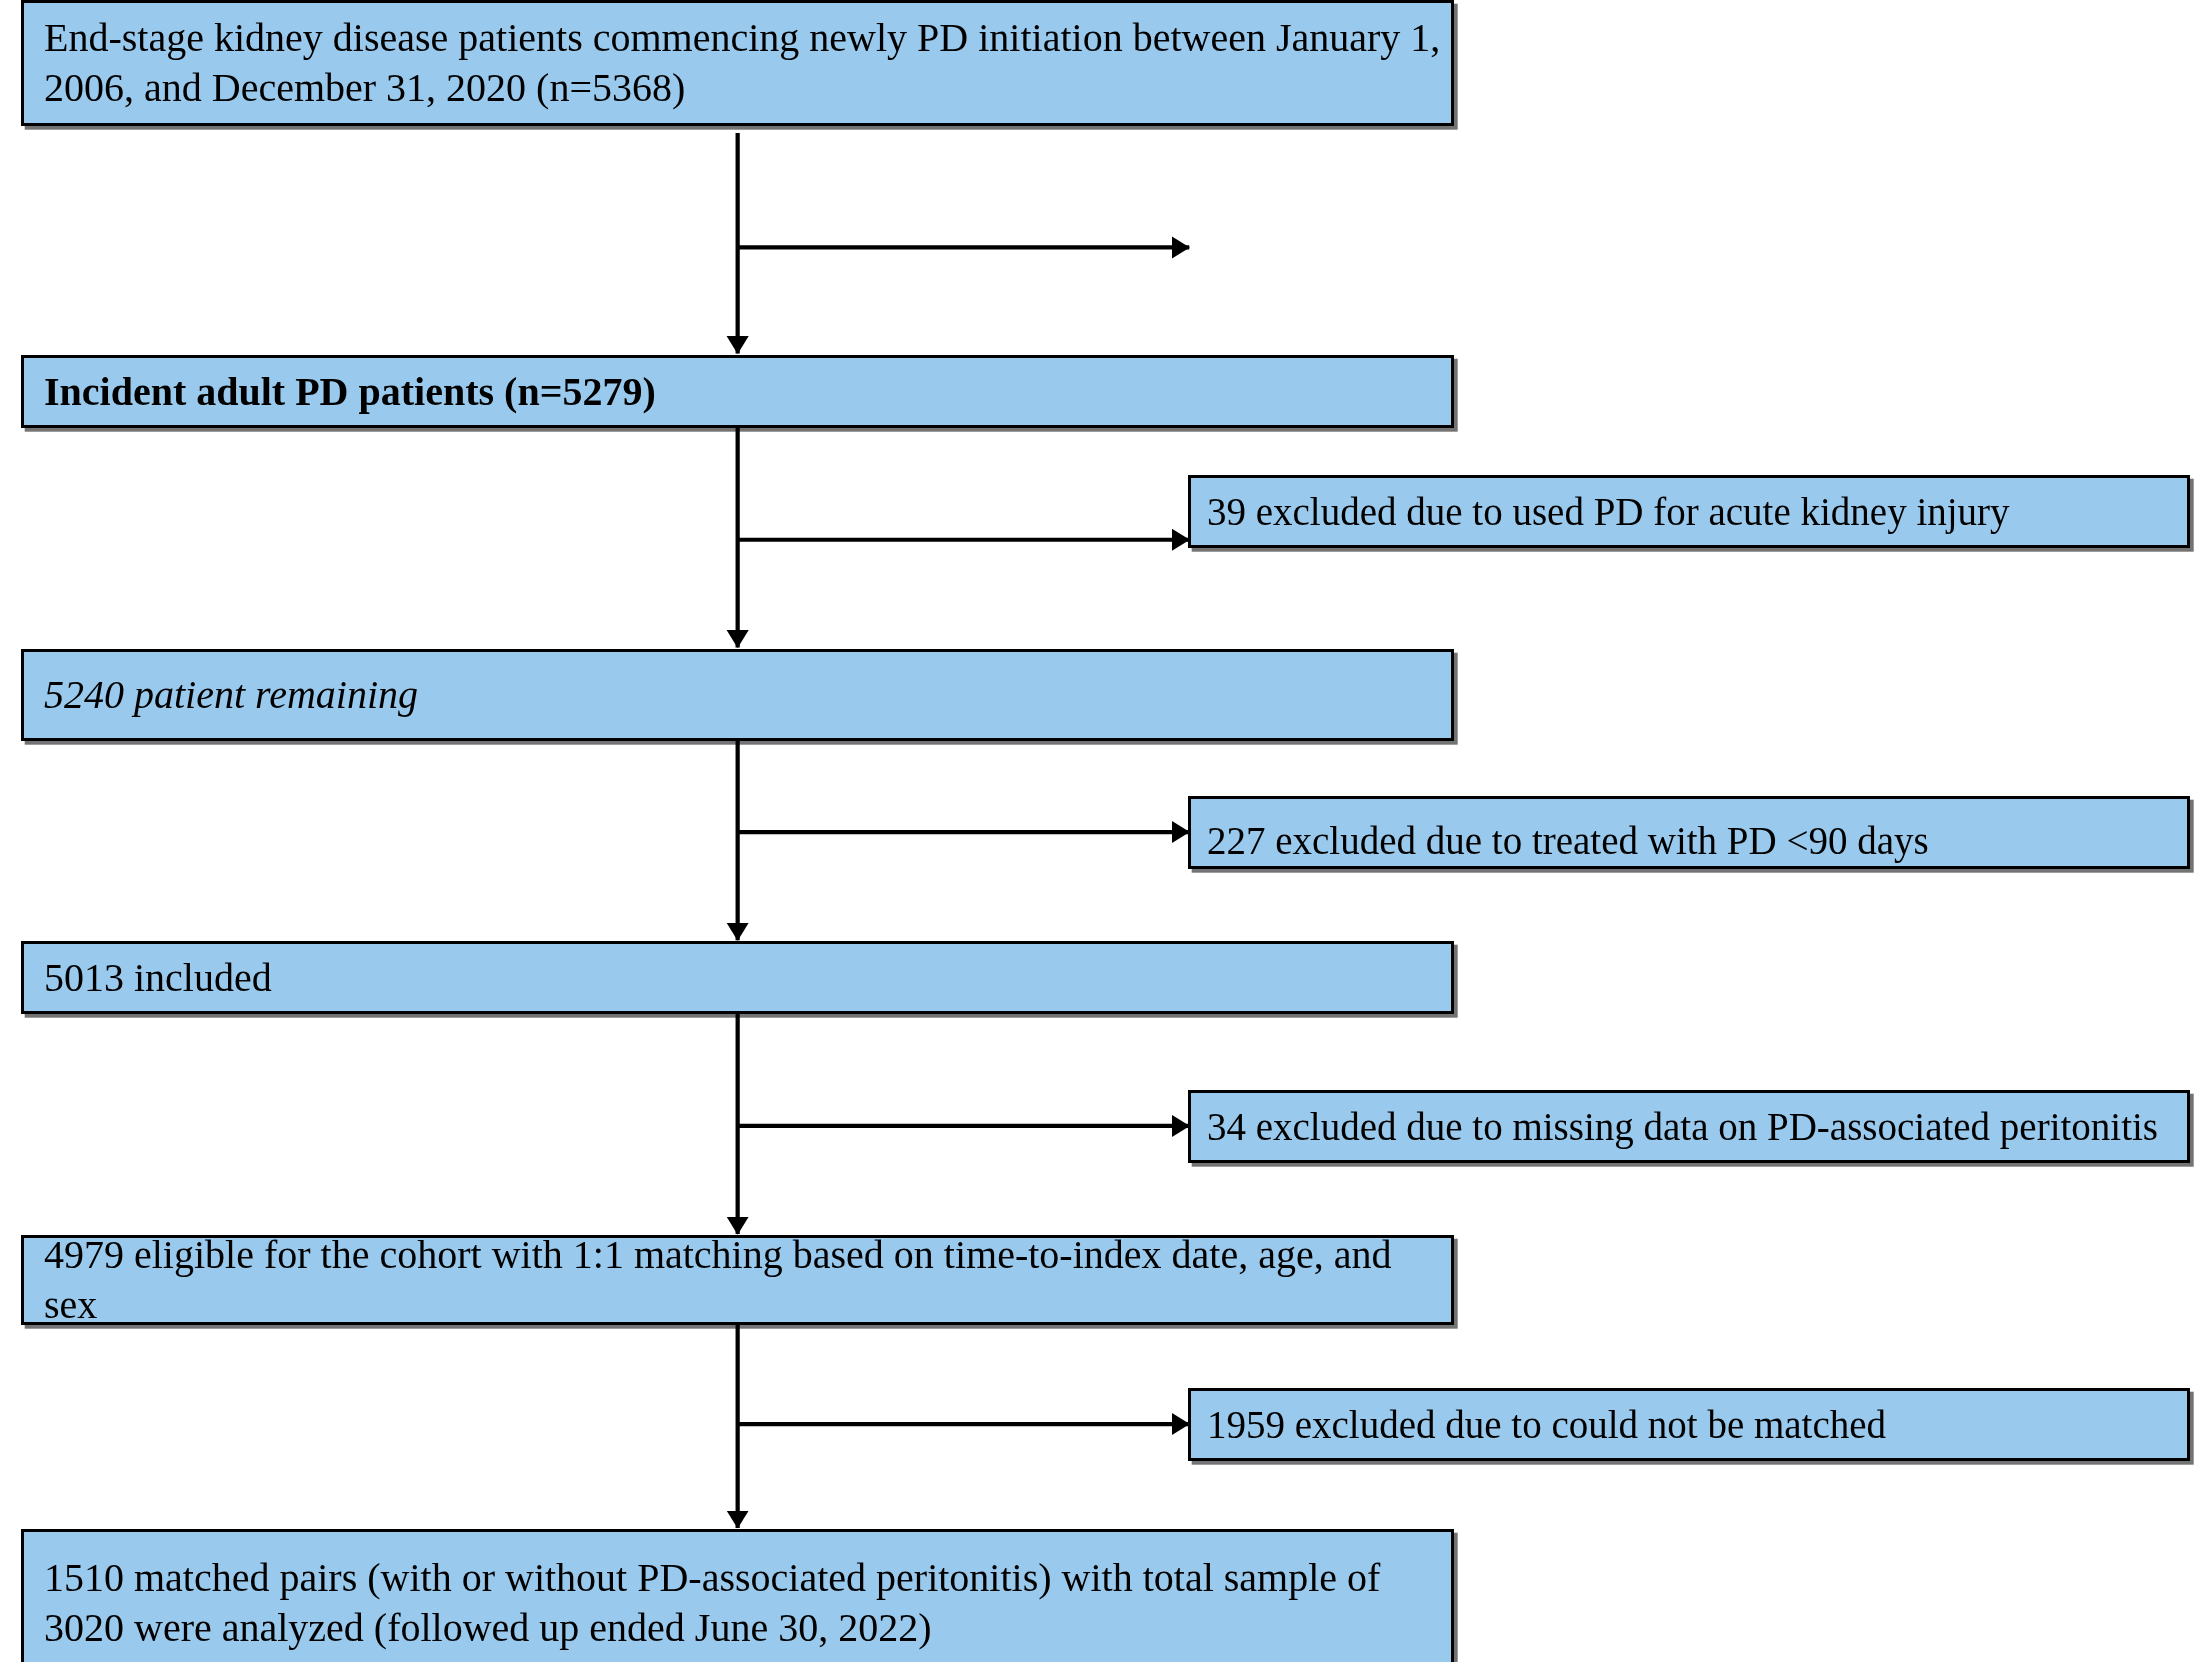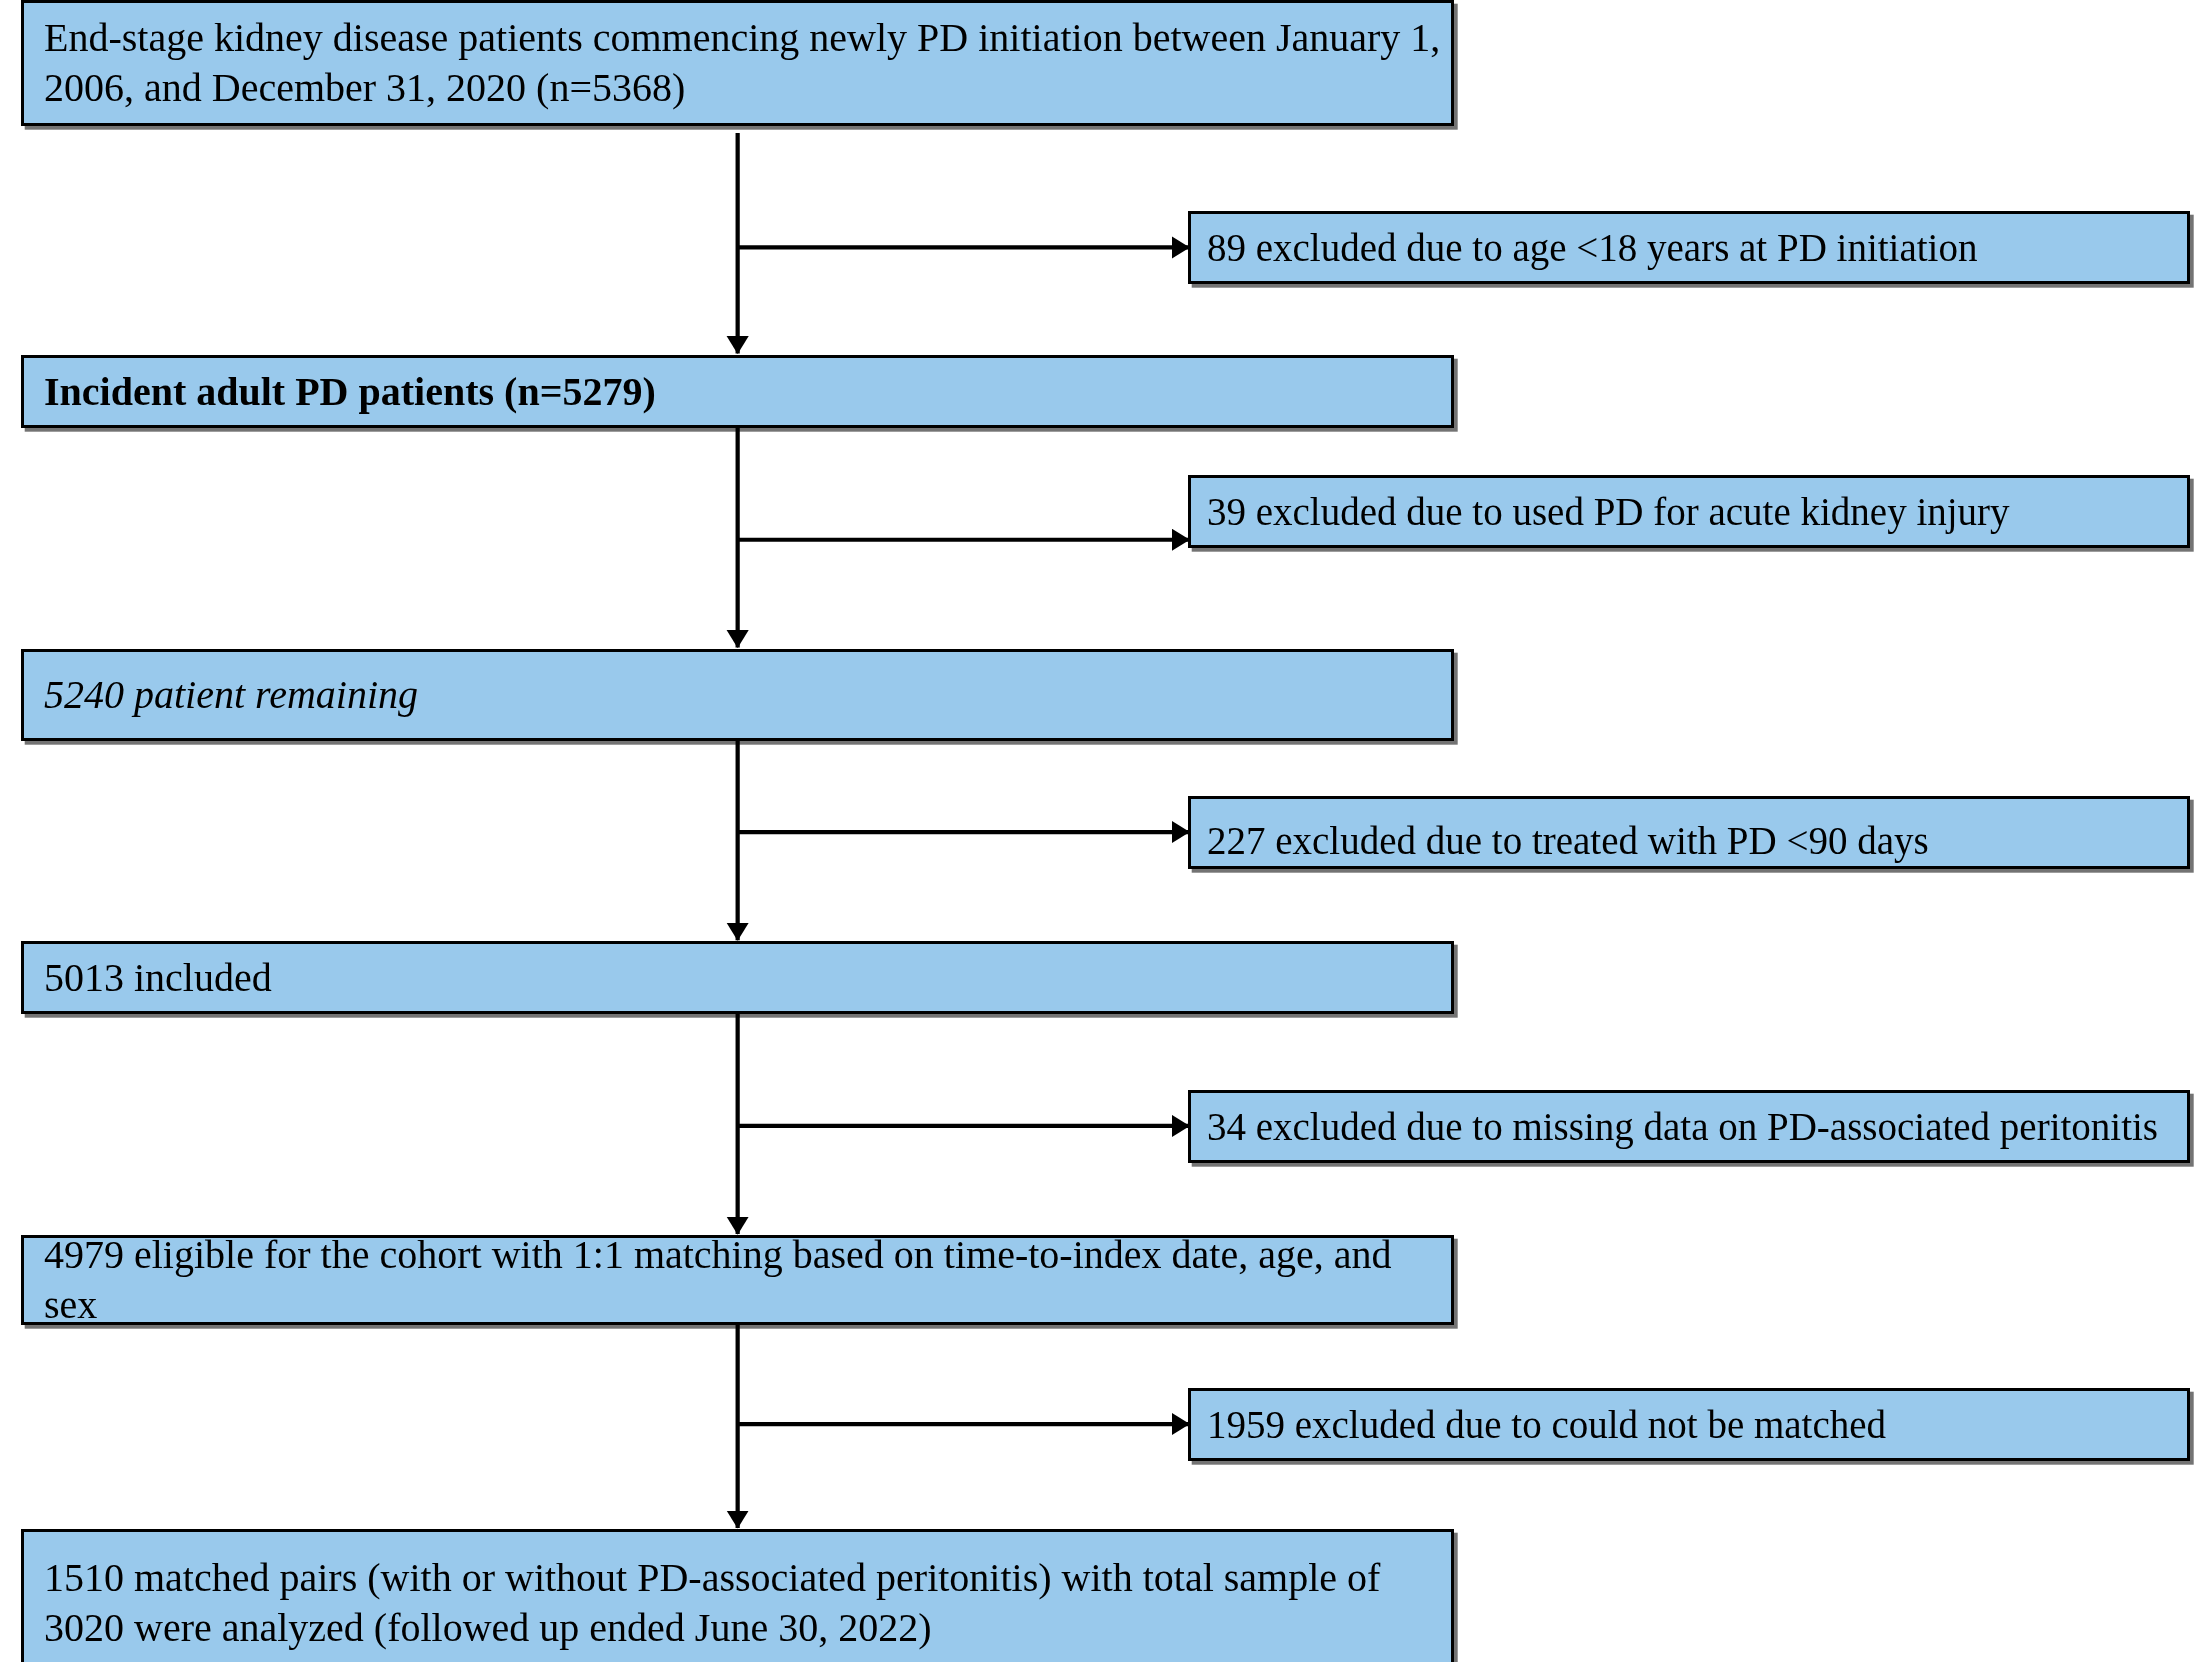--- a/index.html
+++ b/index.html
@@ -93,23 +93,20 @@
     <line x1="1398" y1="1023" x2="2254" y2="1023" marker-end="url(#ah)"></line>
     <line x1="1398" y1="1577" x2="2254" y2="1577" marker-end="url(#ah)"></line>
     <line x1="1398" y1="2134" x2="2254" y2="2134" marker-end="url(#ah)"></line>
     <line x1="1398" y1="2699" x2="2254" y2="2699" marker-end="url(#ah)"></line>
   </svg>
 
   <div class="box main-box b1">
     <span class="label">End-stage kidney disease patients commencing newly PD initiation between January 1, 2006, and December 31, 2020 (n=5368)</span>
   </div>
 
-  <div class="box excl-box e1">
-    <span class="label">89 excluded due to age &lt;18 years at PD initiation</span>
-  </div>
 
   <div class="box main-box b2">
     <span class="label">Incident adult PD patients (n=5279)</span>
   </div>
 
   <div class="box excl-box e2">
     <span class="label">39 excluded due to used PD for acute kidney injury</span>
   </div>
 
   <div class="box main-box b3">

